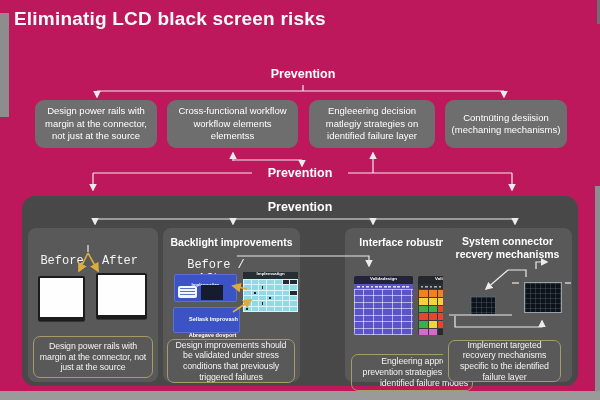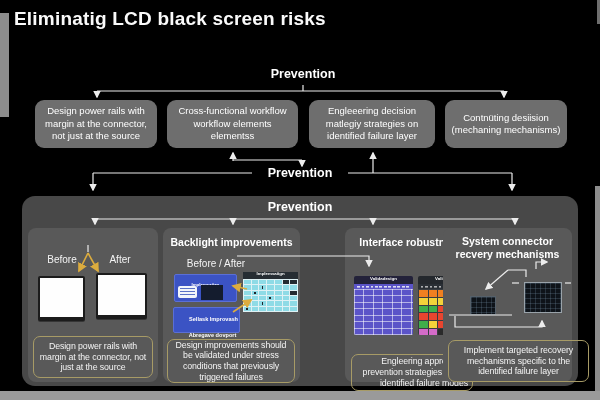--- a/index.html
+++ b/index.html
@@ -1,29 +1,29 @@
 <!DOCTYPE html>
 <html><head>
 <meta charset="utf-8">
 <style>
   html,body{margin:0;padding:0;background:#202020;}
-  .stage{position:relative;width:600px;height:400px;overflow:hidden;background:#000000;
+  .stage{position:relative;width:600px;height:400px;overflow:hidden;background:#be185d;
          font-family:"Liberation Sans",sans-serif;color:#f1f1f1;}
   .abs{position:absolute;box-sizing:border-box;}
   .page-title{left:14px;top:8px;font-size:19px;font-weight:700;letter-spacing:.2px;color:#fafafa;}
   .prev{font-weight:700;font-size:12.5px;text-align:center;color:#fff;}
   .fbox{background:#6e6e6e;border-radius:9px;display:flex;align-items:center;justify-content:center;
         text-align:center;font-size:9.5px;line-height:1.3;padding:4px 6px;color:#fff;}
   .panel{left:22px;top:196px;width:556px;height:190px;background:#484848;border-radius:13px;}
   .card{background:#595959;border-radius:8px;top:228px;height:154px;}
   .ctitle{font-weight:700;font-size:10.5px;text-align:center;width:100%;left:0;color:#fff;line-height:1.2;}
   .caption{border:1px solid #a79b66;border-radius:7px;font-size:8.8px;line-height:1.22;display:flex;
            align-items:center;justify-content:center;text-align:center;padding:2px 4px;color:#f4f4f4;
            letter-spacing:-.1px;overflow:hidden;}
-  .ba-label{font-size:10px;text-align:center;color:#f4f4f4;}
+  .ba-label{font-size:12px;text-align:center;color:#f4f4f4;font-family:Liberation Mono, monospace;}
   .monitor{background:#fefefe;border:2px solid #1c1c1c;border-bottom-width:4px;border-radius:2px;
            box-shadow:0 1px 0 rgba(0,0,0,.4);}
   .bluebox{background:#3b53c4;border-radius:2px;border:1px solid #5a6fd6;}
   .tinyhdr{display:block;width:100%;text-align:center;}
   .tiny{font-size:8px;font-weight:700;transform:scale(.55);transform-origin:50% 0;display:inline-block;
         white-space:nowrap;color:#fff;}
   .tiny2{font-size:9px;font-weight:700;transform:scale(.62);transform-origin:50% 0;display:inline-block;
          white-space:nowrap;color:#fff;line-height:1.15;}
   .whitechip{background:#f2f5fa;border-radius:2px;
      background-image:repeating-linear-gradient(to bottom,rgba(40,70,180,.75) 0 1px,transparent 1px 3px);
@@ -201,21 +201,21 @@
     <div class="abs caption" style="left:6px;top:126px;width:122px;height:37px;text-align:right;">Engleering appropriate prevention strategies based identified failure modes</div>
   </div>
 
   <div class="abs card" style="left:443px;width:129px;">
     <div class="abs ctitle" style="top:7px;">
       <span>System connector</span><br>
       <span>recvery mechanisms</span>
     </div>
     <div class="abs screen" style="left:27px;top:68px;width:26px;height:19px;"></div>
     <div class="abs screen" style="left:81px;top:54px;width:38px;height:31px;border-color:#9aa3aa;"></div>
-    <div class="abs caption" style="left:5px;top:112px;width:141px;height:42px;">Implement targeted recovery mechanisms specific to the identified failure layer</div>
+    <div class="abs caption" style="left:5px;top:112px;width:113px;height:42px;">Implement targeted recovery mechanisms specific to the identified failure layer</div>
   </div>
 
   <svg width="600" height="400" viewBox="0 0 600 400">
     <defs>
       <marker id="ah" viewBox="0 0 8 8" refX="6.5" refY="4" markerWidth="6.5" markerHeight="6.5" orient="auto">
         <path d="M0,0 L8,4 L0,8 z" fill="#ececec"></path>
       </marker>
       <marker id="ahg" viewBox="0 0 8 8" refX="6.5" refY="4" markerWidth="6" markerHeight="6" orient="auto">
         <path d="M0,0 L8,4 L0,8 z" fill="#dcac3e"></path>
       </marker>

